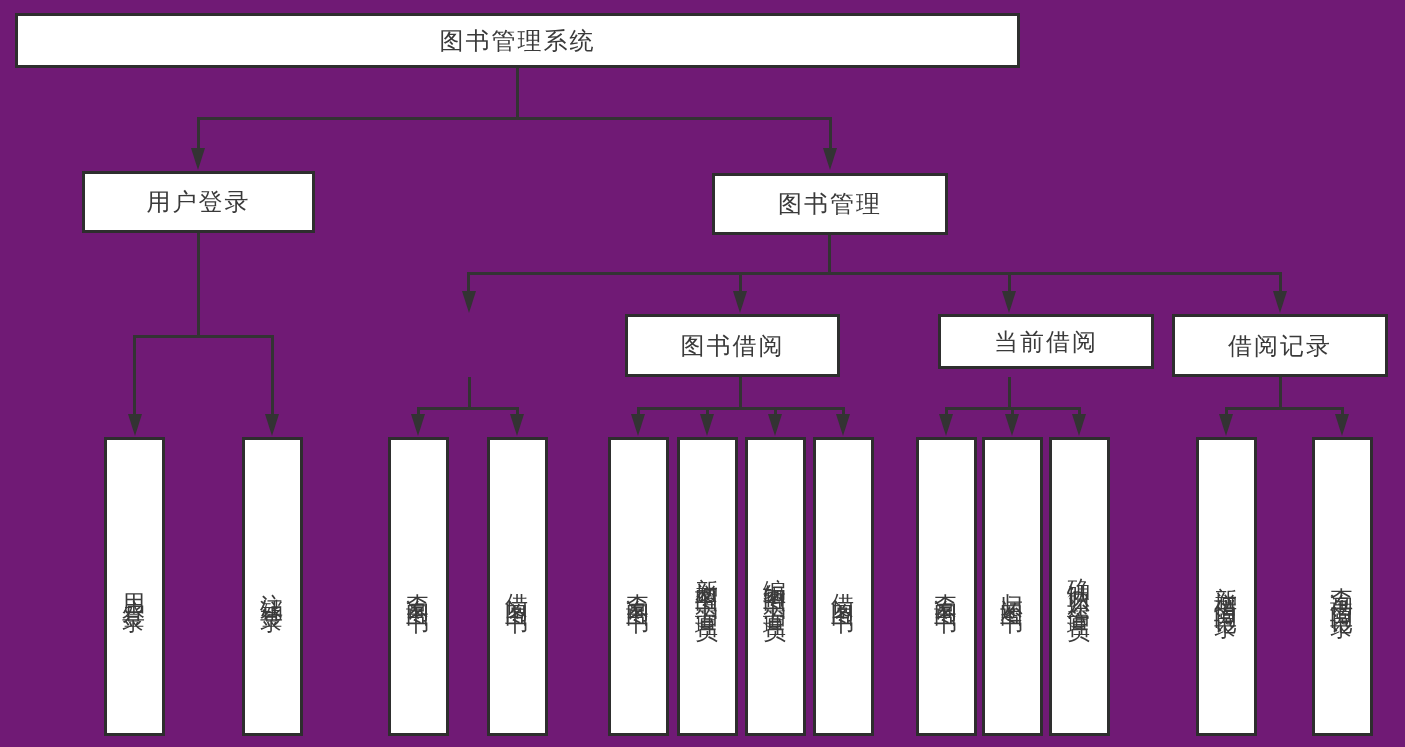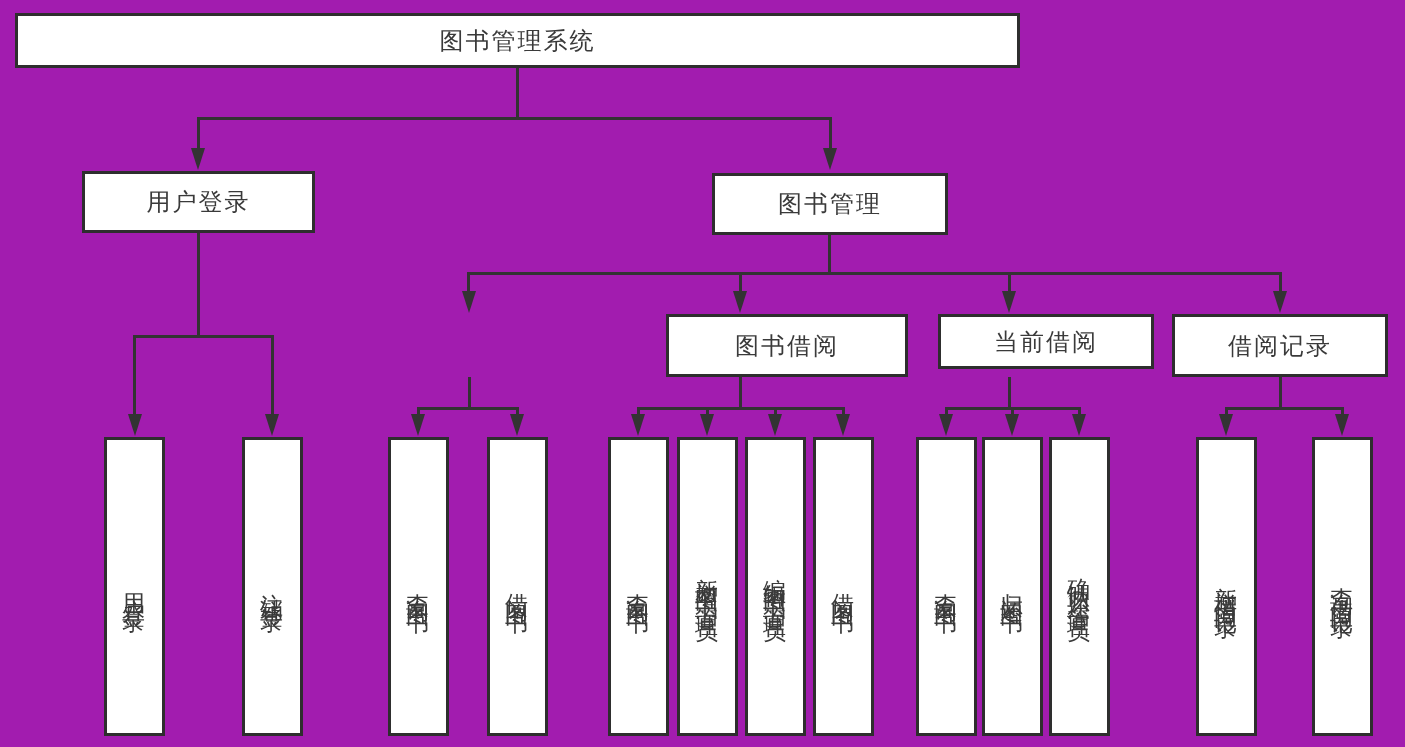--- a/index.html
+++ b/index.html
@@ -1,17 +1,17 @@
 <!DOCTYPE html>
 <html><head>
 <meta charset="utf-8">
 <style>
   html,body{margin:0;padding:0;background:#ffffff;}
   .canvas{
-    position:relative;width:1405px;height:747px;background:#a21caf;overflow:hidden;
+    position:relative;width:1405px;height:747px;background:#701a75;overflow:hidden;
     font-family:"DejaVu Sans","Liberation Sans",sans-serif;
   }
   .box{
     position:absolute;box-sizing:border-box;background:#ffffff;
     border:3px solid #2e2e2e;color:#3a3a3a;
     display:flex;align-items:center;justify-content:center;
     font-size:24px;letter-spacing:2px;white-space:nowrap;z-index:2;
   }
   .vbox{
     writing-mode:vertical-rl;text-orientation:mixed;
@@ -57,21 +57,21 @@
   <div class="hl" style="left:467px;top:272px;width:815px"></div>
   <div class="vl" style="left:467px;top:272px;height:23px"></div>
   <div class="vl" style="left:739px;top:272px;height:23px"></div>
   <div class="vl" style="left:1008px;top:272px;height:23px"></div>
   <div class="vl" style="left:1279px;top:272px;height:23px"></div>
   <div class="arrow" style="left:462px;top:291px"></div>
   <div class="arrow" style="left:733px;top:291px"></div>
   <div class="arrow" style="left:1002px;top:291px"></div>
   <div class="arrow" style="left:1273px;top:291px"></div>
 
-  <div class="box" style="left:666px;top:314px;width:242px;height:63px">图书借阅</div>
+  <div class="box" style="left:625px;top:314px;width:215px;height:63px">图书借阅</div>
   <div class="box" style="left:938px;top:314px;width:216px;height:55px">当前借阅</div>
   <div class="box" style="left:1172px;top:314px;width:216px;height:63px">借阅记录</div>
 
   <div class="vl" style="left:468px;top:377px;height:32px"></div>
   <div class="hl" style="left:417px;top:407px;width:102px"></div>
   <div class="vl" style="left:417px;top:407px;height:12px"></div>
   <div class="vl" style="left:516px;top:407px;height:12px"></div>
   <div class="arrow" style="left:411px;top:414px"></div>
   <div class="arrow" style="left:510px;top:414px"></div>
 

